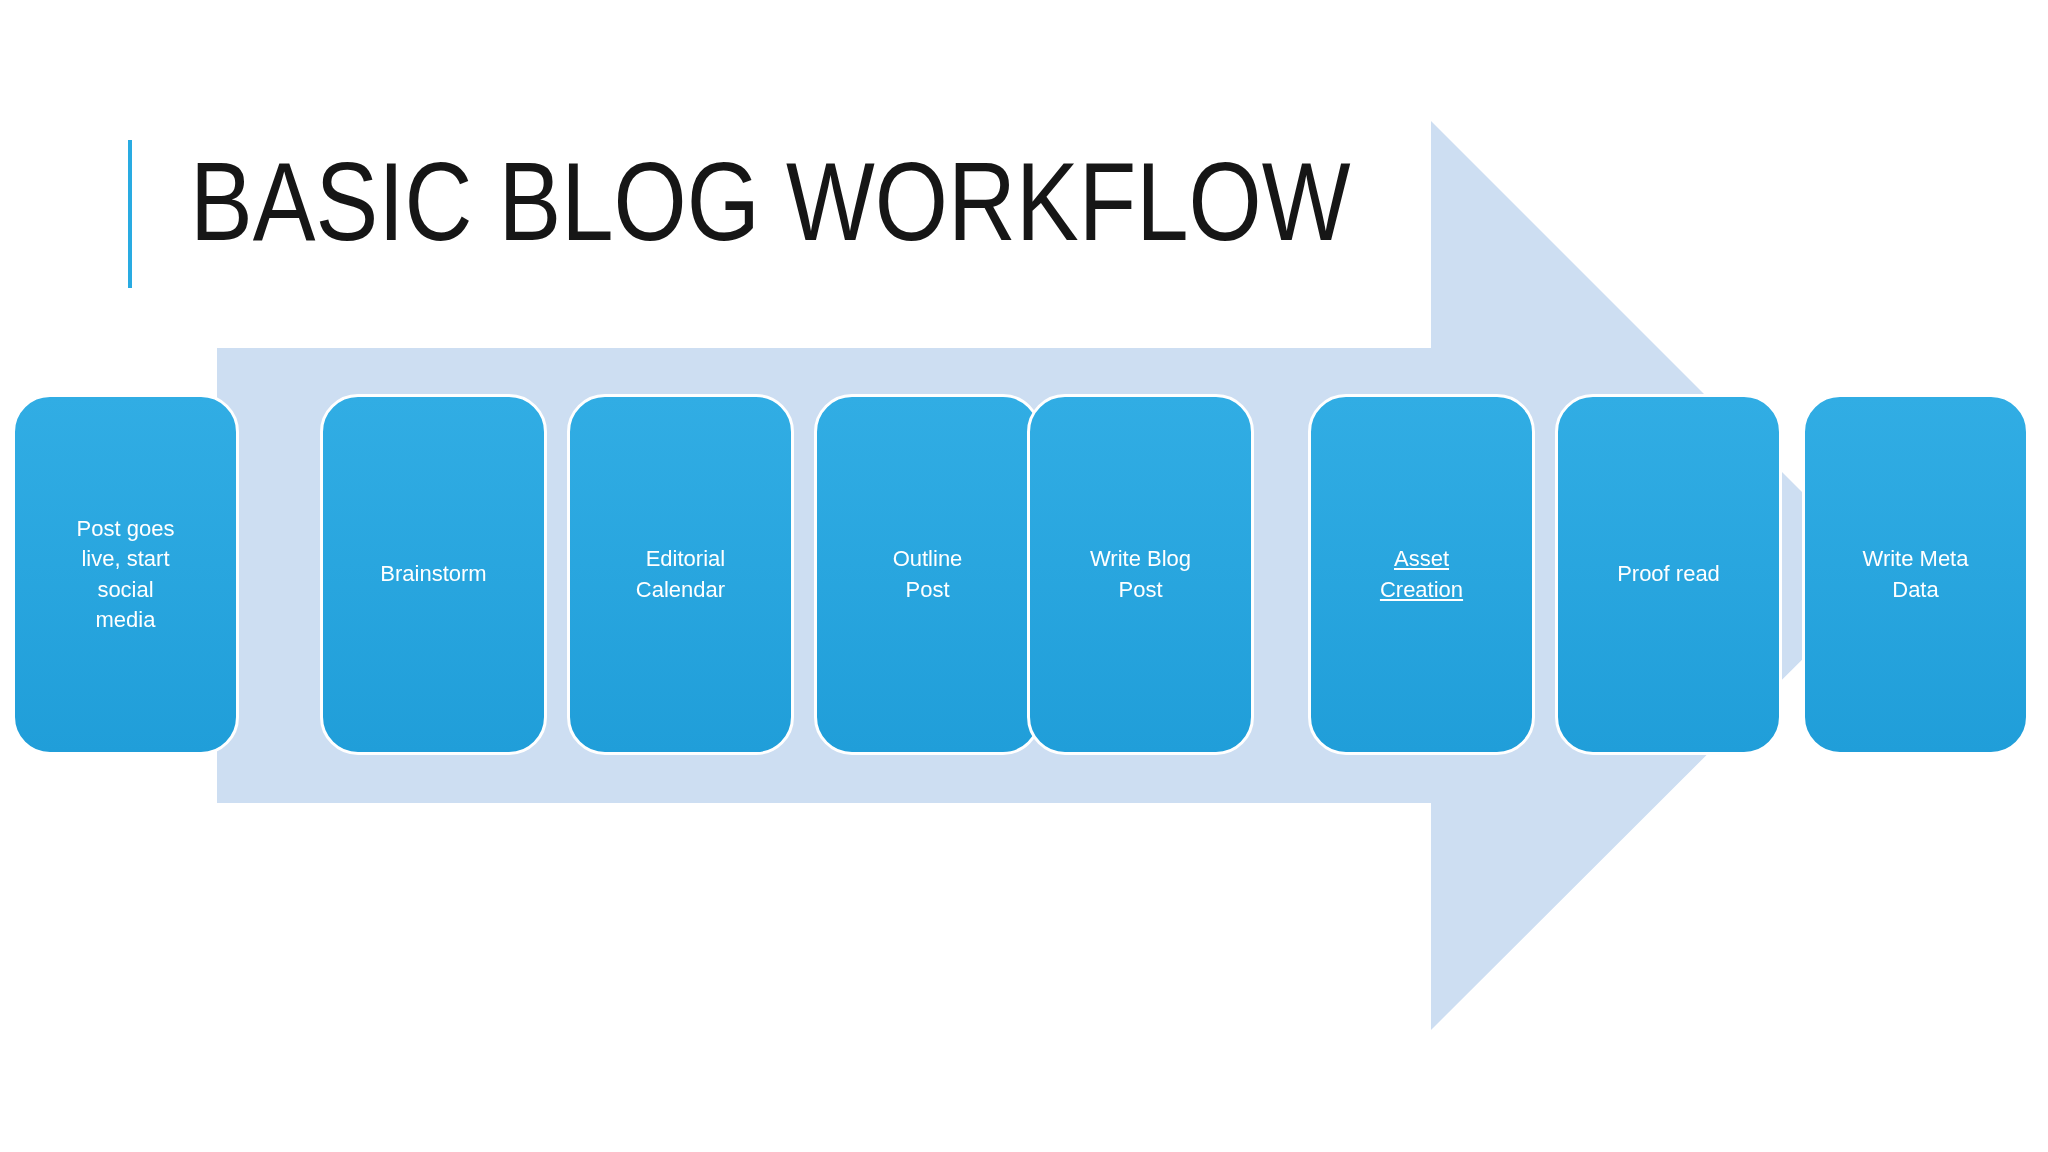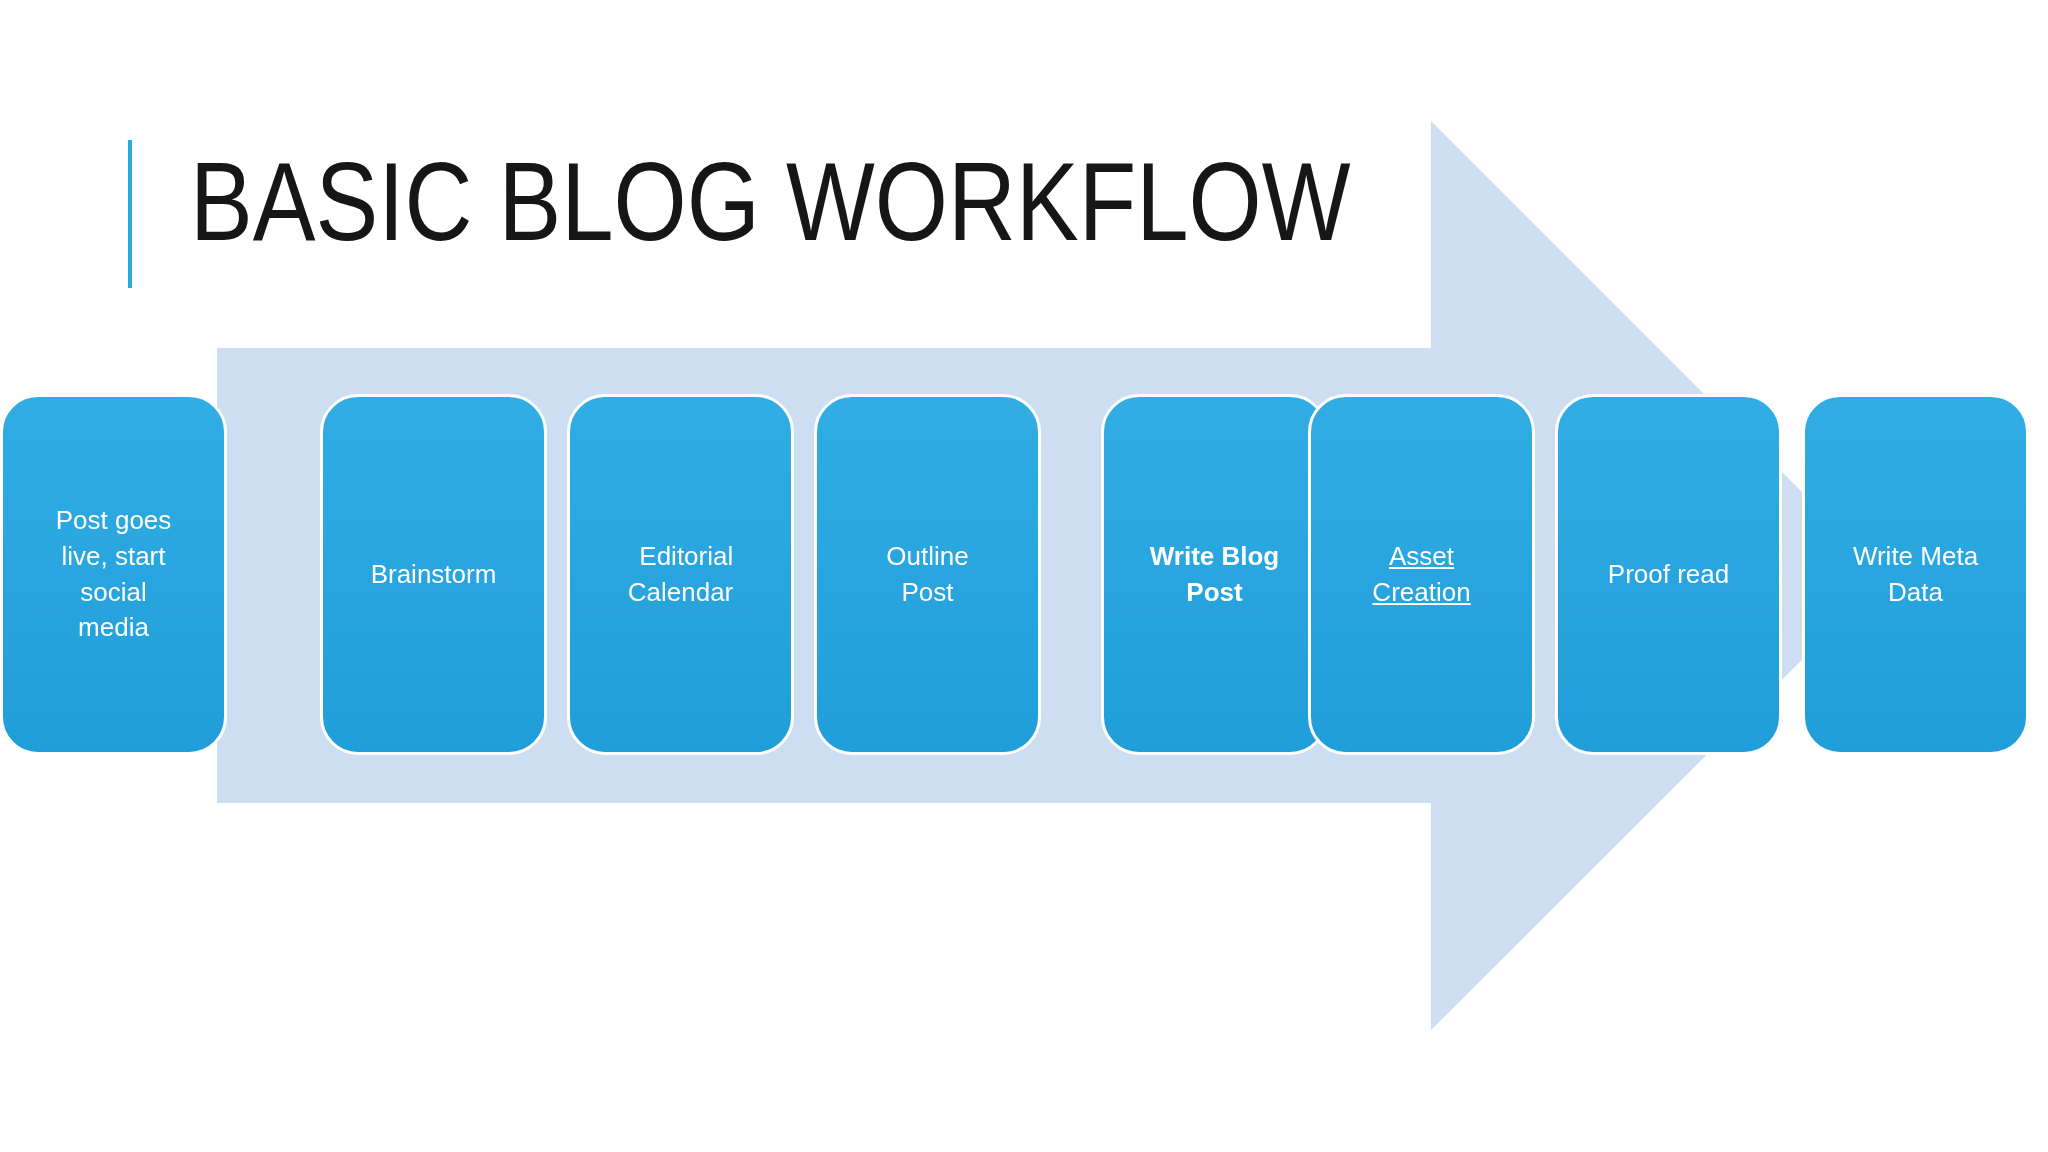--- a/index.html
+++ b/index.html
@@ -15,20 +15,21 @@
   html,body{width:2048px;height:1152px;}
   body{
     background:var(--background);
     font-family:"Liberation Sans", sans-serif;
     overflow:hidden;
   }
   .slide{
     position:relative;
     width:2048px;height:1152px;
     background:var(--background);
+    padding-left:12px;
   }
   .accent-line{
     position:absolute;
     left:128px;top:140px;
     width:4px;height:148px;
     background:var(--accent);
   }
   .slide-title{
     position:absolute;
     left:190px;top:146px;
@@ -55,30 +56,30 @@
     top:394px;
     width:227px;height:361px;
     background:linear-gradient(180deg,var(--box-fill-top) 0%,var(--box-fill-bottom) 100%);
     border:3px solid #ffffff;
     border-radius:38px;
     display:flex;
     align-items:center;
     justify-content:center;
     text-align:center;
     color:var(--box-text);
-    font-size:26px;
+    font-size:22px;
     line-height:1.38;
     white-space:pre-line;
     padding:0 22px;
   }
   .step:nth-of-type(1){left:73px;}
   .step:nth-of-type(2){left:320px;}
   .step:nth-of-type(3){left:567px;text-align:right;}
   .step:nth-of-type(4){left:814px;}
-  .step:nth-of-type(5){left:1101px;font-weight:bold;}
+  .step:nth-of-type(5){left:1027px;}
   .step:nth-of-type(6){left:1308px;text-decoration:underline;}
   .step:nth-of-type(7){left:1555px;align-items:center;}
   .step:nth-of-type(8){left:1802px;}
 </style>
 </head>
 <body>
 
 <div class="slide">
 
   <svg class="arrow-shape" viewBox="0 0 2048 1152" xmlns="http://www.w3.org/2000/svg" aria-hidden="true">

